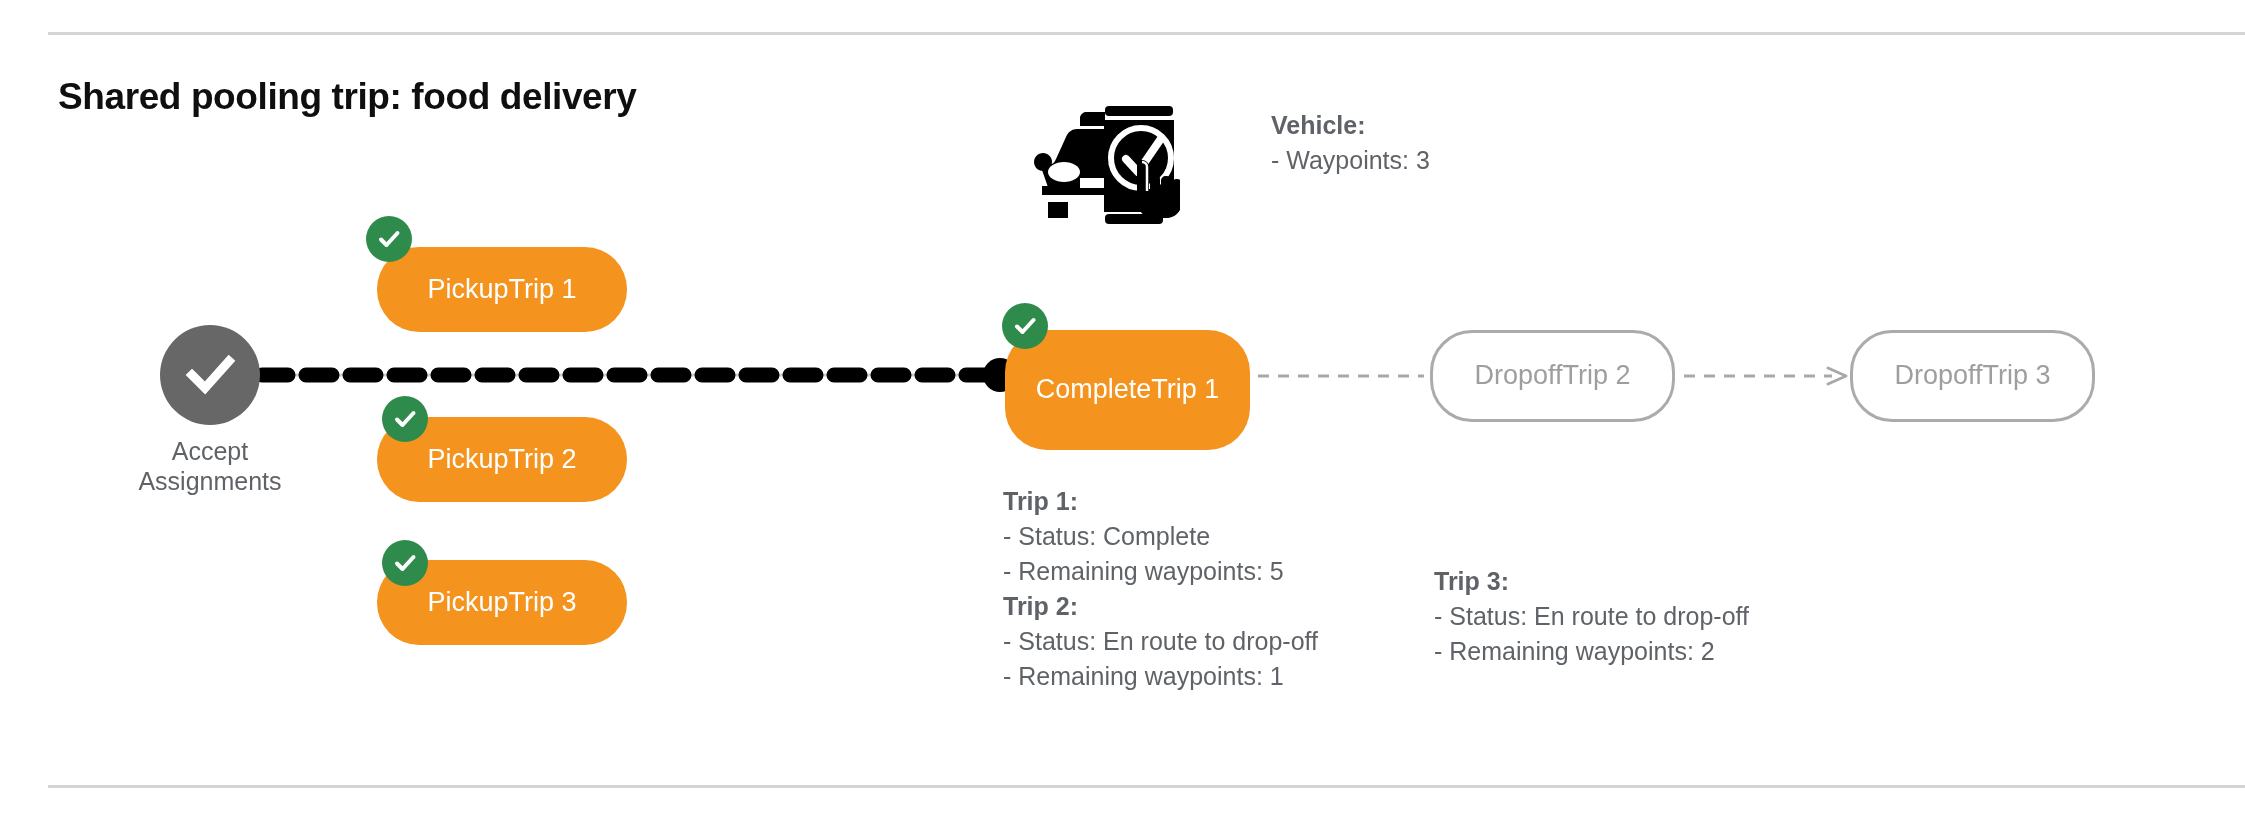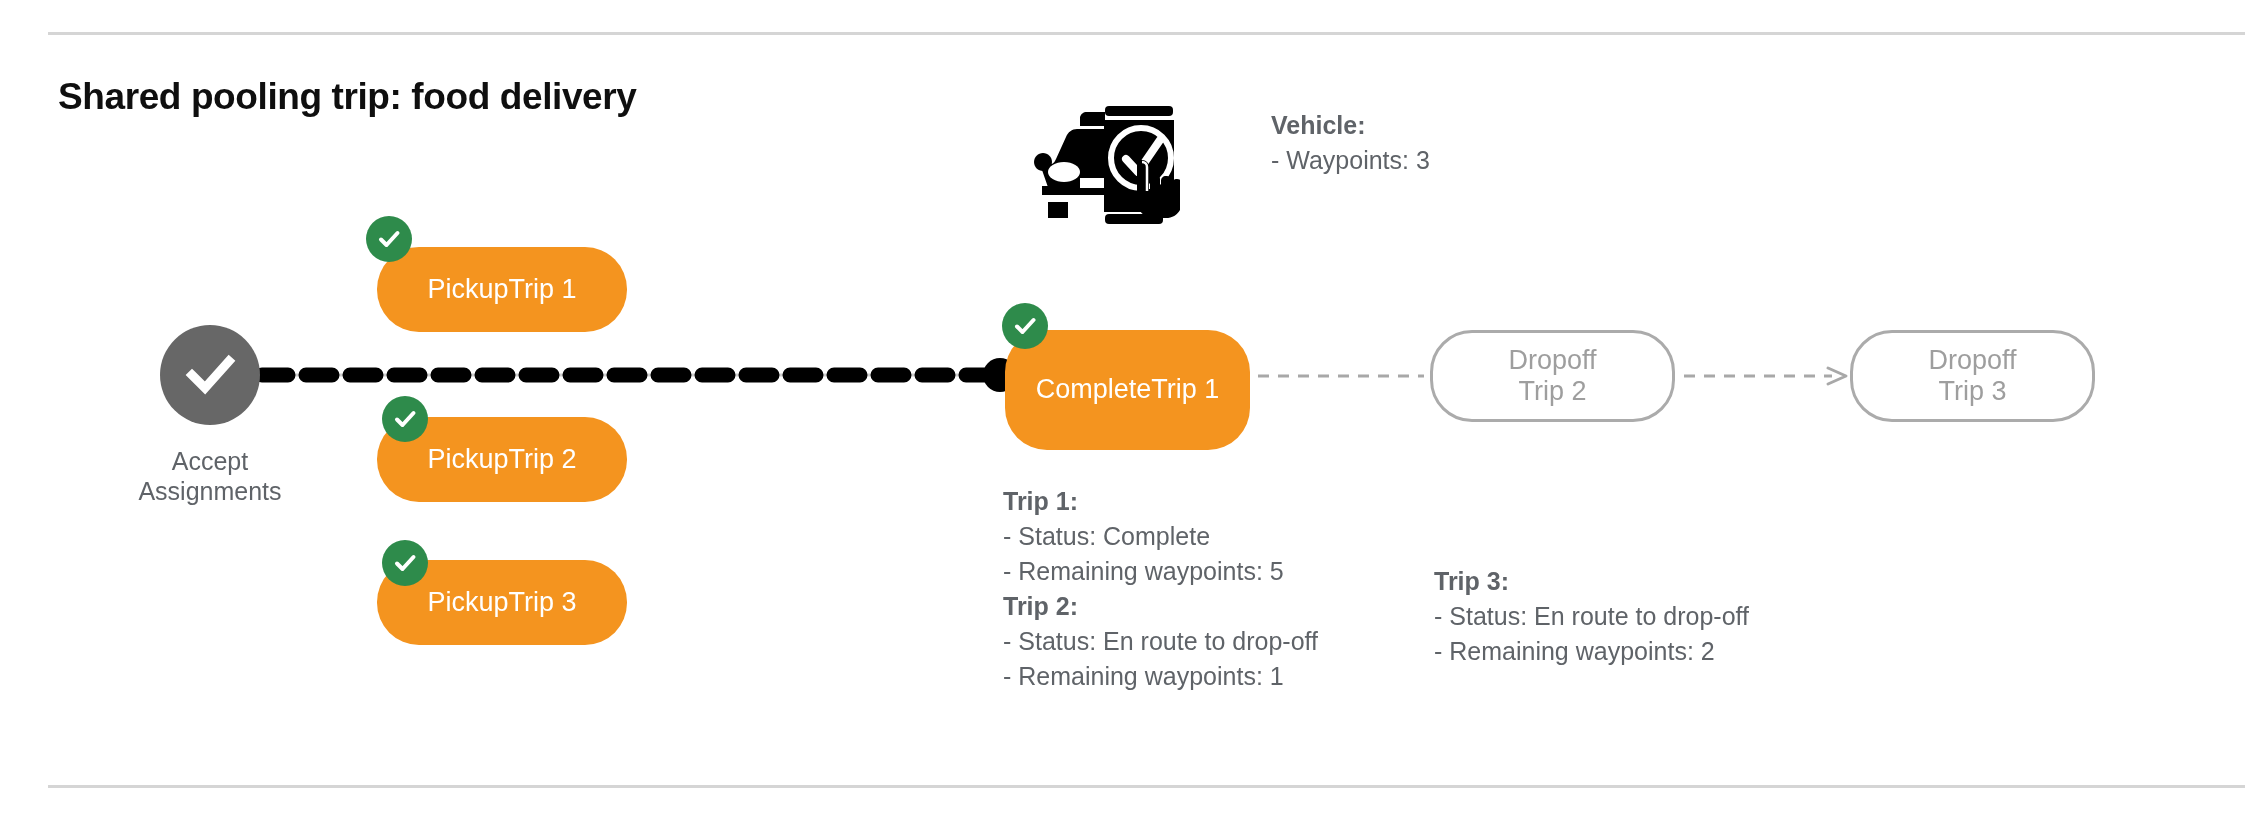--- a/index.html
+++ b/index.html
@@ -71,21 +71,20 @@
   }
   .accept-label {
     position: absolute;
     left: -60px;
     top: 112px;
     width: 220px;
     text-align: center;
     font-size: 25px;
     line-height: 1.18;
     color: #5f6368;
-    margin-top: 10px;
   }
 
   
   .pill {
     position: absolute;
     background: #F4941F;
     border-radius: 42px;
     display: flex;
     flex-direction: row;
     align-items: center;
@@ -103,21 +102,21 @@
   .pill-pickup3 { left: 377px; top: 560px; width: 250px; height: 85px; }
   .pill-complete { left: 1005px; top: 330px; width: 245px; height: 120px; }
 
   
   .pill-outline {
     position: absolute;
     background: #ffffff;
     border: 3px solid #ababab;
     border-radius: 42px;
     display: flex;
-    flex-direction: column;
+    flex-direction: row;
     align-items: center;
     justify-content: center;
     color: #9e9e9e;
     font-size: 27px;
     line-height: 1.16;
     text-align: center;
     box-sizing: border-box;
   }
   .pill-drop2 { left: 1430px; top: 330px; width: 245px; height: 92px; }
   .pill-drop3 { left: 1850px; top: 330px; width: 245px; height: 92px; }

